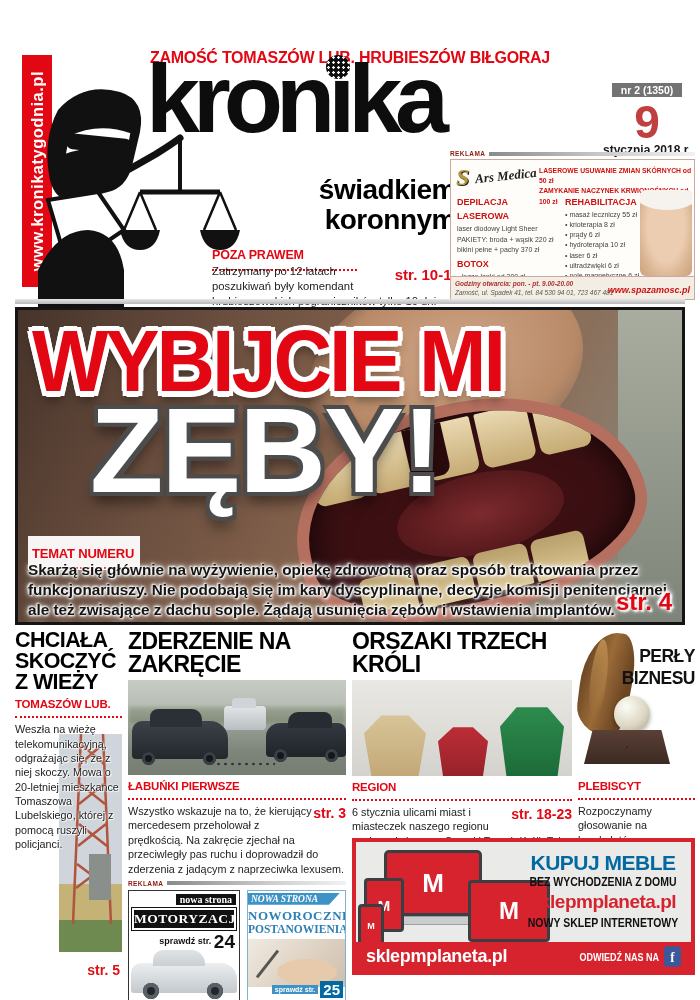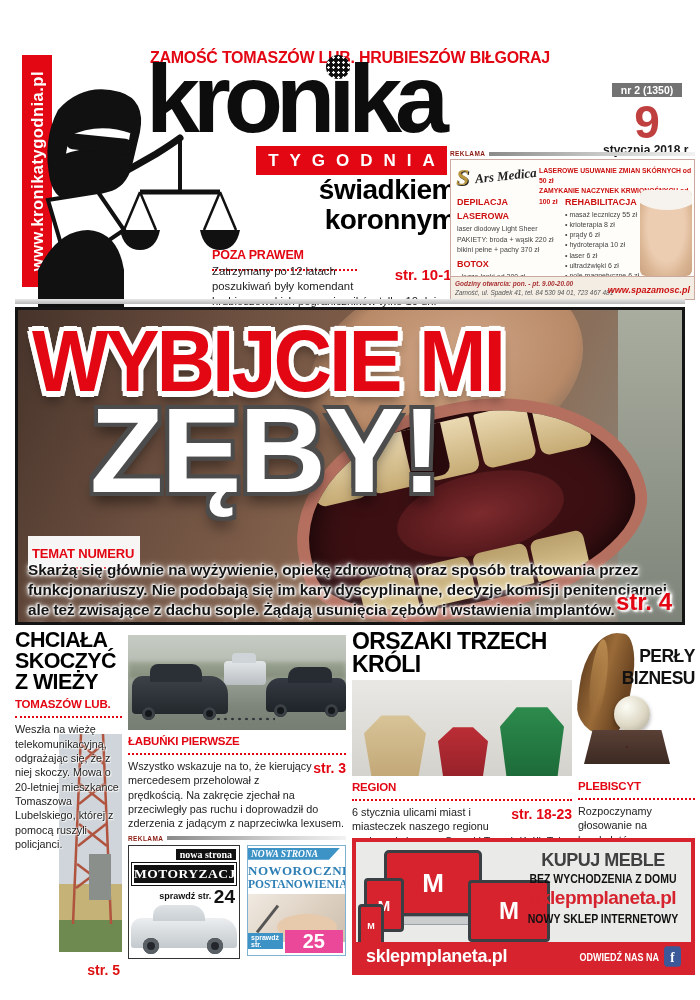--- a/index.html
+++ b/index.html
@@ -130,21 +130,21 @@
   .adres{position:relative;width:99px;height:111px;border:1px solid #7fb2d2;background:#fff;box-sizing:border-box;overflow:hidden;}
   .adres .ribbon{position:absolute;left:0;top:2px;width:86px;background:#3e93c6;color:#fff;font-family:"Liberation Serif",serif;
     font-style:italic;font-weight:bold;font-size:9.5px;padding:1px 3px;clip-path:polygon(0 0,100% 0,88% 100%,0 100%);}
   .adres .t1{position:absolute;left:0;right:0;top:17px;text-align:center;color:#2e7fb5;font-family:"Liberation Serif",serif;font-weight:bold;font-size:13px;letter-spacing:.5px;}
   .adres .t2{position:absolute;left:0;right:0;top:32px;text-align:center;color:#2e7fb5;font-family:"Liberation Serif",serif;font-weight:bold;font-size:11.5px;}
   .respic{position:absolute;left:0;right:0;top:48px;height:48px;background:linear-gradient(135deg,#f0eae2,#dccfbf 60%,#cdbfae);}
   .respic .hand{position:absolute;right:8px;bottom:2px;width:60px;height:26px;border-radius:50%;background:#e7c9ab;}
   .respic .pen{position:absolute;left:18px;top:8px;width:3px;height:34px;background:#555;transform:rotate(38deg);}
   .adres .cta{position:absolute;right:2px;bottom:2px;display:flex;align-items:center;gap:2px;}
   .adres .cta .c1{background:#3e93c6;color:#fff;font-size:7px;font-weight:bold;padding:1px 3px;}
-  .adres .cta .c2{background:#ec4899;color:#fff;font-size:20px;font-weight:800;padding:0 18px;}
+  .adres .cta .c2{background:#0369a1;color:#fff;font-size:15px;font-weight:800;padding:0 3px;}
 
   .col3{left:352px;top:630px;width:220px;}
   .col3 .colhead{font-size:23px;}
   .kings{position:relative;margin-top:5px;width:220px;height:96px;overflow:hidden;background:linear-gradient(#e9e8e4,#d3d2cc);}
   .king{position:absolute;bottom:0;}
   .king .head{position:absolute;left:50%;transform:translateX(-50%);border-radius:50%;}
   .k1{left:12px;width:62px;height:74px;background:linear-gradient(#dcca9e,#c3a878);clip-path:polygon(12% 100%,0 42%,28% 18%,72% 18%,100% 42%,88% 100%);}
   .k1 .head{top:-16px;width:26px;height:26px;background:#6e5140;box-shadow:0 -6px 0 0 #efe6d2;}
   .k2{left:86px;width:50px;height:58px;background:linear-gradient(#c23038,#97222a);clip-path:polygon(10% 100%,0 40%,30% 16%,70% 16%,100% 40%,90% 100%);}
   .k2 .head{top:-14px;width:20px;height:20px;background:#d9b394;box-shadow:0 -5px 0 0 #b8272f;}
@@ -167,21 +167,21 @@
 
   
   .admeble{left:352px;top:838px;width:343px;height:137px;border:4px solid #d6232e;box-sizing:border-box;background:#eaeae8;overflow:hidden;}
   .dev{position:absolute;border:3px solid #3a3f44;border-radius:4px;background:#d6232e;display:flex;align-items:center;justify-content:center;color:#fff;font-weight:800;}
   .dev-laptop{left:28px;top:8px;width:92px;height:60px;font-size:26px;border-radius:5px 5px 2px 2px;}
   .dev-laptop:after{content:"";position:absolute;left:-14px;bottom:-12px;width:120px;height:7px;background:#caccce;border:1px solid #9aa0a5;border-radius:2px 2px 6px 6px;}
   .dev-tab-s{left:8px;top:36px;width:34px;height:48px;font-size:15px;}
   .dev-phone{left:2px;top:62px;width:20px;height:38px;font-size:9px;border-radius:4px;}
   .dev-tab-l{left:112px;top:38px;width:76px;height:56px;font-size:24px;}
   .meble-txt{position:absolute;right:8px;top:8px;width:160px;text-align:center;line-height:1.2;}
-  .meble-h{font-weight:800;font-size:18px;color:#404040;letter-spacing:-.5px;}
+  .meble-h{font-weight:800;font-size:21px;color:#0369a1;letter-spacing:-.5px;}
   .meble-s1{font-weight:800;font-size:10.5px;color:#111;transform:scaleY(1.15);}
   .meble-site{font-weight:800;font-size:19px;color:#d6232e;letter-spacing:-.5px;margin-top:3px;}
   .meble-s2{font-weight:800;font-size:10.5px;color:#111;margin-top:2px;transform:scaleY(1.15);}
   .meble-bar{position:absolute;left:0;right:0;bottom:0;height:29px;background:#d6232e;display:flex;align-items:center;justify-content:space-between;padding:0 10px;}
   .meble-bar .bsite{color:#fff;font-weight:800;font-size:18px;letter-spacing:-.3px;}
   .meble-cta{display:flex;align-items:center;gap:5px;color:#fff;font-weight:800;font-size:9px;transform:scaleY(1.2);}
   .fbsq{width:17px;height:17px;background:#3b5998;border-radius:3px;color:#fff;font-weight:bold;font-size:13px;display:flex;align-items:center;justify-content:center;font-family:"Liberation Serif",serif;}
 </style>
 </head>
 <body>
@@ -216,23 +216,20 @@
 
   <div class="abs logo">
     <span>kron</span>
     <span class="li">
       <span>ı</span>
       <span class="dot"></span>
     </span>
     <span>ka</span>
   </div>
 
-  <div class="abs tygodnia">
-    <span>TYGODNIA</span>
-  </div>
 
   <div class="abs topstory-title">
     <div>świadkiem koronnym</div>
   </div>
   <div class="abs topstory-kicker">
     <span class="kicker">POZA PRAWEM</span>
     <div class="dotted"></div>
   </div>
   <div class="abs topstory-body">
     <span class="pageref">str. 10-11</span>
@@ -346,20 +343,21 @@
           <line x1="18" y1="130" x2="50" y2="154"></line>
             <line x1="49" y1="130" x2="17" y2="154"></line>
         </g>
         <rect x="30" y="120" width="22" height="46" fill="#8a8f8c"></rect>
       </svg>
       <span class="ref5">str. 5</span>
     </div>
   </div>
 
   <div class="abs col2">
+    <div class="colhead">ZDERZENIE NA ZAKRĘCIE</div>
     <div class="crash">
       <div class="treeline"></div>
       <div class="pickup"></div>
       <div class="carL">
           <span class="wheel" style="left:10px;bottom:-6px;"></span>
           <span class="wheel" style="right:12px;bottom:-6px;"></span>
         </div>
       <div class="carR">
           <span class="wheel" style="left:8px;bottom:-5px;"></span>
           <span class="wheel" style="right:8px;bottom:-5px;"></span>

